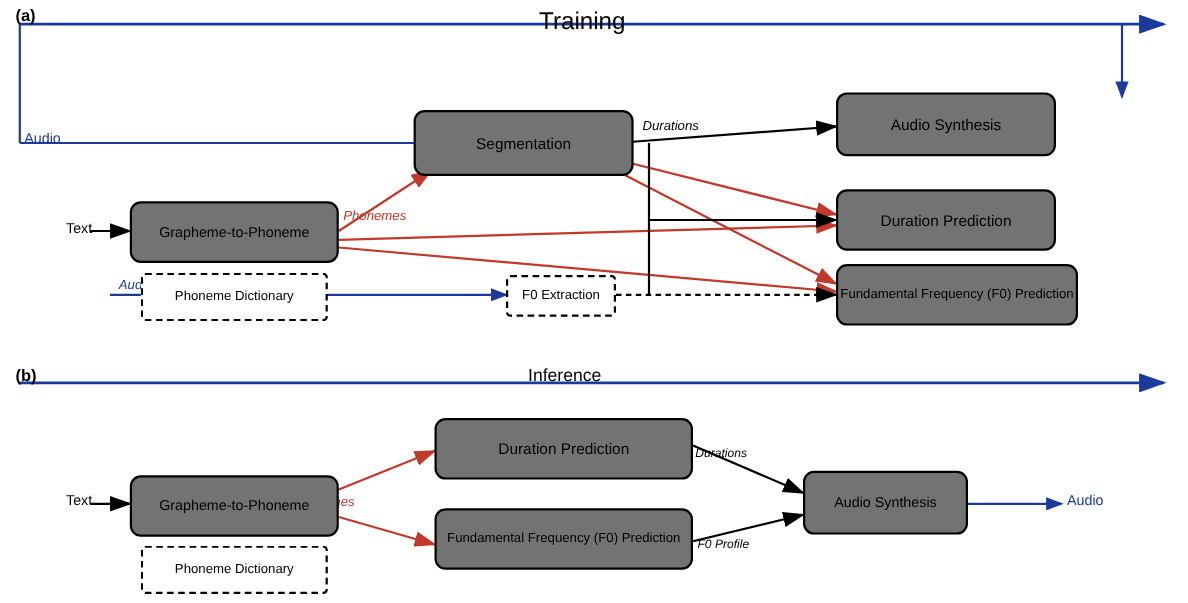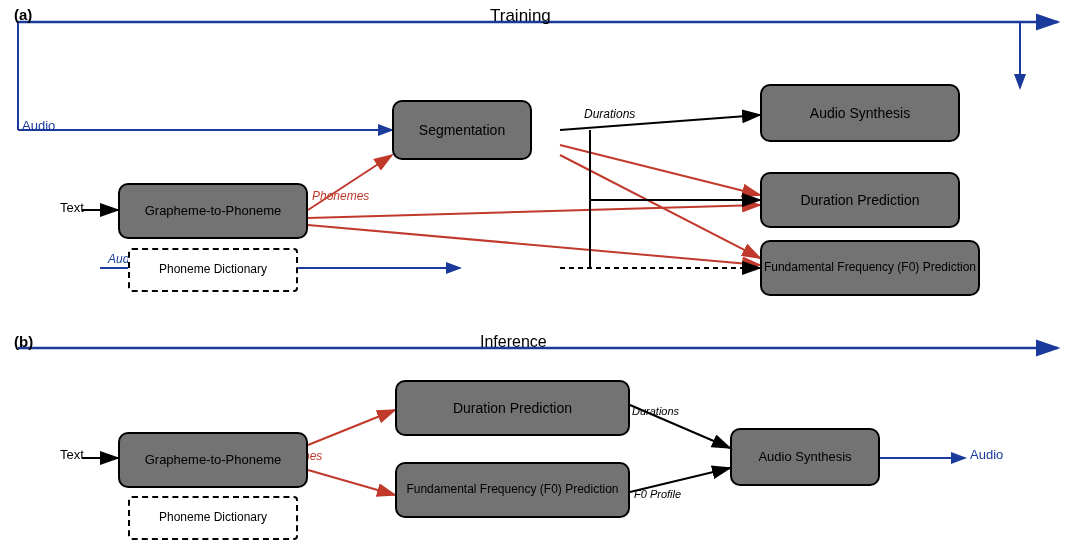--- a/index.html
+++ b/index.html
@@ -122,45 +122,46 @@
     <line x1="630" y1="405" x2="730" y2="448" stroke="#000" stroke-width="2" marker-end="url(#arrowBlack)"></line>
     <text x="632" y="415" font-size="11" fill="#000" font-style="italic">Durations</text>
 
     <line x1="630" y1="492" x2="730" y2="468" stroke="#000" stroke-width="2" marker-end="url(#arrowBlack)"></line>
     <text x="634" y="498" font-size="11" fill="#000" font-style="italic">F0 Profile</text>
 
     <line x1="880" y1="458" x2="965" y2="458" stroke="#1a3a9c" stroke-width="2" marker-end="url(#arrowBlueSmall)"></line>
   </svg>
 
   <div class="label" style="left:14px; top:6px; font-size:15px; font-weight:bold;">(a)</div>
-  <div class="label" style="left:490px; top:6px; font-size:17px;">Training</div>
+  <div class="label" style="left:490px; top:6px; font-size:22px;">Training</div>
 
   <div class="label" style="left:22px; top:118px; color:#1a3a9c; font-size:13px;">Audio</div>
 
   <div class="label" style="left:60px; top:200px; font-size:13px;">Text</div>
 
   <div class="label" style="left:14px; top:333px; font-size:15px; font-weight:bold;">(b)</div>
   <div class="label" style="left:480px; top:333px; font-size:16px;text-align:center;">Inference</div>
 
   <div class="label" style="left:60px; top:447px; font-size:13px;">Text</div>
 
   <div class="label" style="left:970px; top:447px; color:#1a3a9c; font-size:13px;">Audio</div>
 
   <div class="box" style="left:118px; top:183px; width:190px; height:56px; font-size:13px;">Grapheme-to-Phoneme</div>
 
   <div class="box-dashed" style="left:128px; top:248px; width:170px; height:44px; font-size:12px;">Phoneme
 Dictionary</div>
 
-  <div class="box" style="left:392px; top:100px; width:140px; height:60px; font-size:14px;">Segmentation</div>
+  <div class="box" style="left:376px; top:100px; width:200px; height:60px; font-size:14px;">Segmentation</div>
 
   <div class="box" style="left:760px; top:84px; width:200px; height:58px; font-size:14px;">Audio Synthesis</div>
 
   <div class="box" style="left:760px; top:172px; width:200px; height:56px; font-size:14px;">Duration
 Prediction</div>
 
+  <div class="box-dashed" style="left:460px; top:250px; width:100px; height:38px; font-size:12px;">F0 Extraction</div>
 
   <div class="box" style="left:760px; top:240px; width:220px; height:56px; font-size:12px;">Fundamental Frequency
 (F0) Prediction</div>
 
   <div class="box" style="left:118px; top:432px; width:190px; height:56px; font-size:13px;">Grapheme-to-Phoneme</div>
 
   <div class="box-dashed" style="left:128px; top:496px; width:170px; height:44px; font-size:12px;">Phoneme
 Dictionary</div>
 
   <div class="box" style="left:395px; top:380px; width:235px; height:56px; font-size:14px;">Duration Prediction</div>

